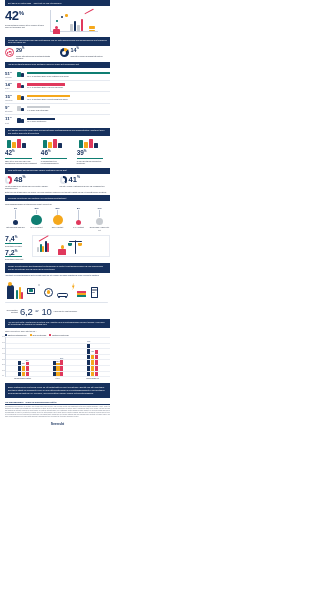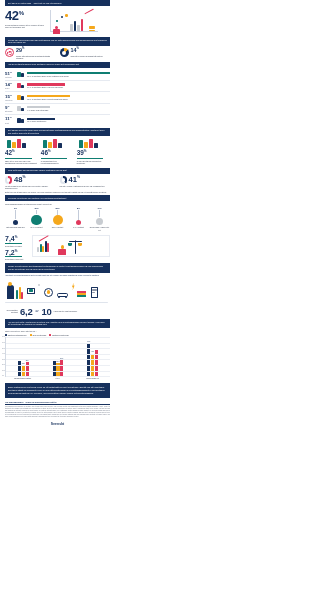--- a/index.html
+++ b/index.html
@@ -168,21 +168,21 @@
 
   
   .scene { margin: 2px 5px 0 5px; height: 26px; position: relative; background: #ffffff; }
 
   
   .score {
     display: flex; align-items: center; gap: 2px;
     padding: 2px 5px 3px 5px;
   }
   .score .pre { width: 13px; flex: 0 0 13px; text-align: right; }
-  .score .val { font-size: 9.5px; font-weight: bold; color: #16305c; line-height: 1; letter-spacing: -0.2px; }
+  .score .val { font-size: 9.5px; font-weight: normal; color: #16305c; line-height: 1; letter-spacing: -0.2px; }
   .score .av { font-size: 3px; color: #16305c; padding: 0 0.8px; }
   .score .post { flex: 1 1 auto; }
 
   
   .chart { padding: 2px 5px 1px 5px; }
   .chart .sub { margin-bottom: 1.6px; }
   .legend { display: flex; gap: 3px; margin-bottom: 1.6px; flex-wrap: wrap; }
   .legend .li { display: flex; align-items: center; gap: 0.8px; }
   .legend .sw { width: 2px; height: 2px; border-radius: 0.2px; }
   .legend .lt { font-size: 1.7px; color: #3a4456; }

